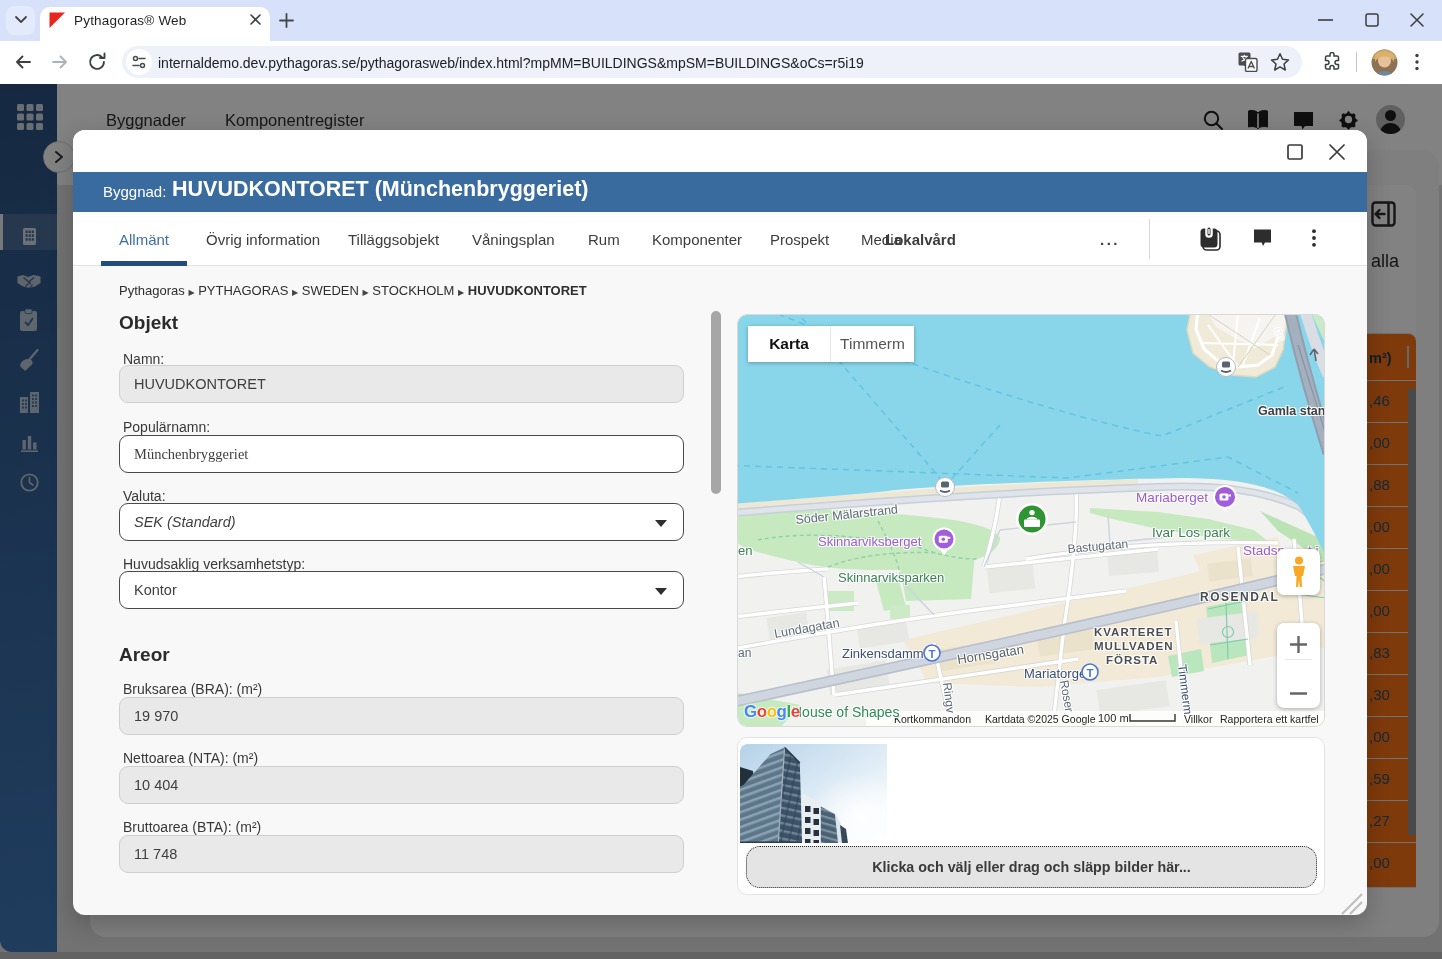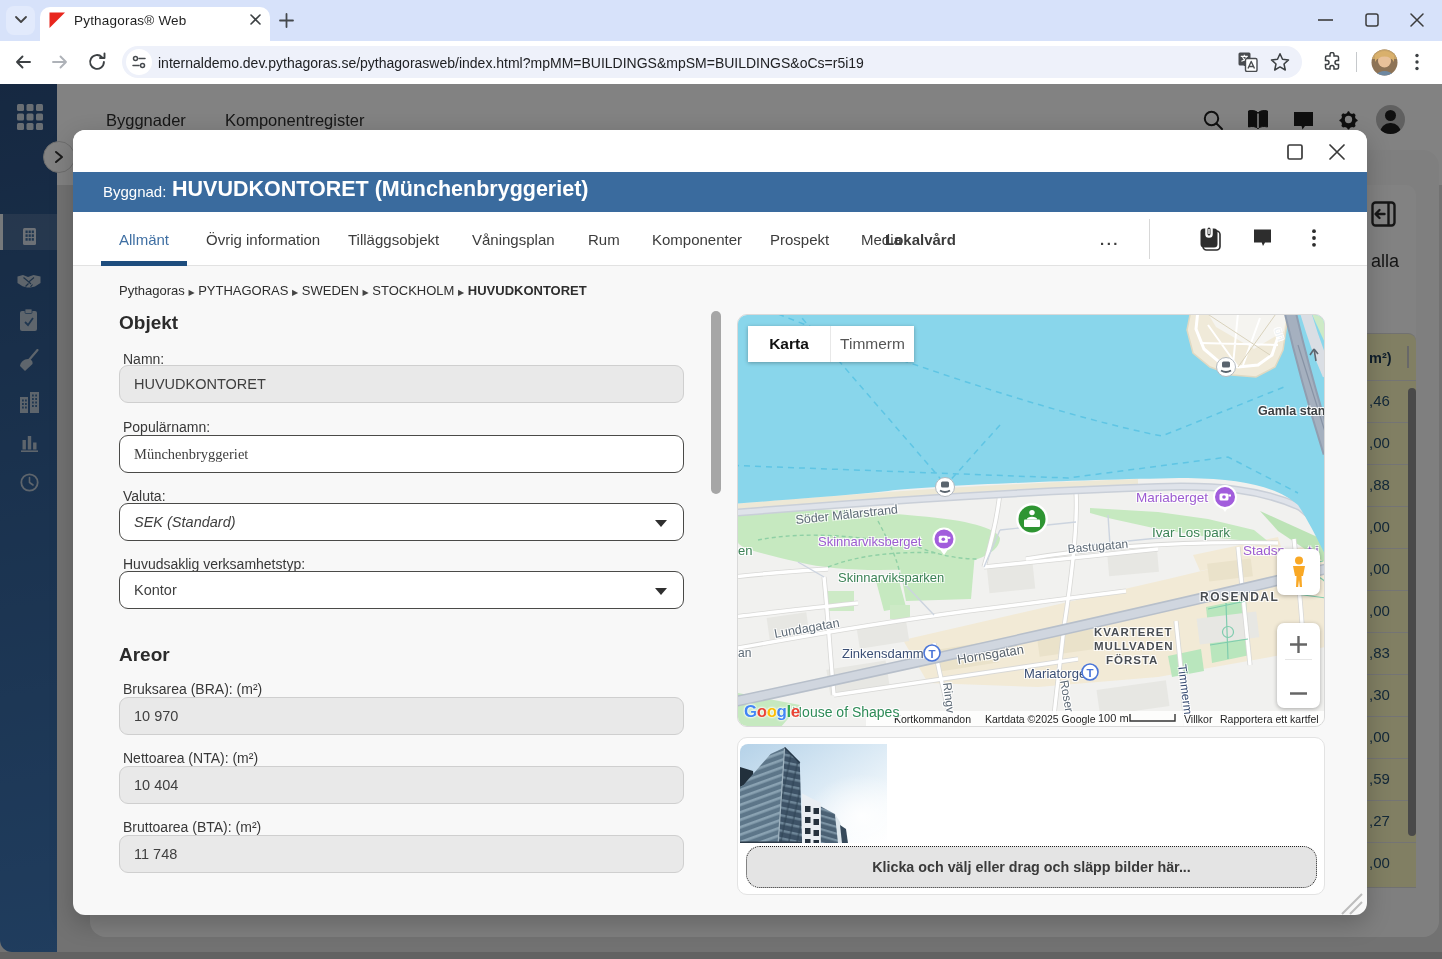--- a/index.html
+++ b/index.html
@@ -45,21 +45,21 @@
 </style>
 </head>
 <body>
 <div id="stage">
 
   <div id="app">
     <div id="appheader"></div>
     <div id="contentcard"></div>
     <div id="innerpanel"></div>
 
-    <div style="position:absolute;left:1346px;top:249px;width:70px;height:555px;overflow:hidden;background:#fef9c3;border:1px solid #ddd;border-radius:8px 8px 0 0;border-right:none;">
+    <div style="position:absolute;left:1346px;top:249px;width:70px;height:555px;overflow:hidden;background:#f97316;border:1px solid #ddd;border-radius:8px 8px 0 0;border-right:none;">
       <div style="position:absolute;left:22px;top:16px;font-size:14.5px;font-weight:bold;color:#1d3a54;">m²)</div>
       <div style="position:absolute;left:60px;top:12px;width:2px;height:22px;background:#ccc;"></div>
       <div style="position:absolute;left:0;top:46px;width:70px;height:593px;font-size:15px;color:#28516f;">
         <div style="height:42px;border-top:1px solid #e3e3e3;padding:11px 0 0 22px;">,46</div>
         <div style="height:42px;border-top:1px solid #e3e3e3;padding:11px 0 0 22px;">,00</div>
         <div style="height:42px;border-top:1px solid #e3e3e3;padding:11px 0 0 22px;">,88</div>
         <div style="height:42px;border-top:1px solid #e3e3e3;padding:11px 0 0 22px;">,00</div>
         <div style="height:42px;border-top:1px solid #e3e3e3;padding:11px 0 0 22px;">,00</div>
         <div style="height:42px;border-top:1px solid #e3e3e3;padding:11px 0 0 22px;">,00</div>
         <div style="height:42px;border-top:1px solid #e3e3e3;padding:11px 0 0 22px;">,83</div>
@@ -336,21 +336,21 @@
     <div class="finput fdis" style="top:235px;">HUVUDKONTORET</div>
     <label class="flabel" style="top:289px;">Populärnamn:</label>
     <div class="finput fen" style="top:305px;font-family:Liberation Serif, serif;">Münchenbryggeriet</div>
     <label class="flabel" style="top:358px;">Valuta:</label>
     <div class="finput fen" style="top:373px;font-style:italic;">SEK (Standard)<div class="caret"></div></div>
     <label class="flabel" style="top:426px;">Huvudsaklig verksamhetstyp:</label>
     <div class="finput fen" style="top:441px;">Kontor<div class="caret"></div></div>
 
     <h2 class="sect" style="top:514px;">Areor</h2>
     <label class="flabel" style="top:551px;">Bruksarea (BRA): (m²)</label>
-    <div class="finput fdis" style="top:567px;">10 970</div>
+    <div class="finput fdis" style="top:567px;">19 970</div>
     <label class="flabel" style="top:620px;">Nettoarea (NTA): (m²)</label>
     <div class="finput fdis" style="top:636px;">10 404</div>
     <label class="flabel" style="top:689px;">Bruttoarea (BTA): (m²)</label>
     <div class="finput fdis" style="top:705px;">11 748</div>
 
     <div style="position:absolute;left:638px;top:181px;width:10px;height:183px;background:#a6a6a6;border-radius:5px;"></div>
 
     <div id="mapcard">
       <svg width="588" height="413" viewBox="0 0 588 413" style="position:absolute;left:0;top:0;">
 

